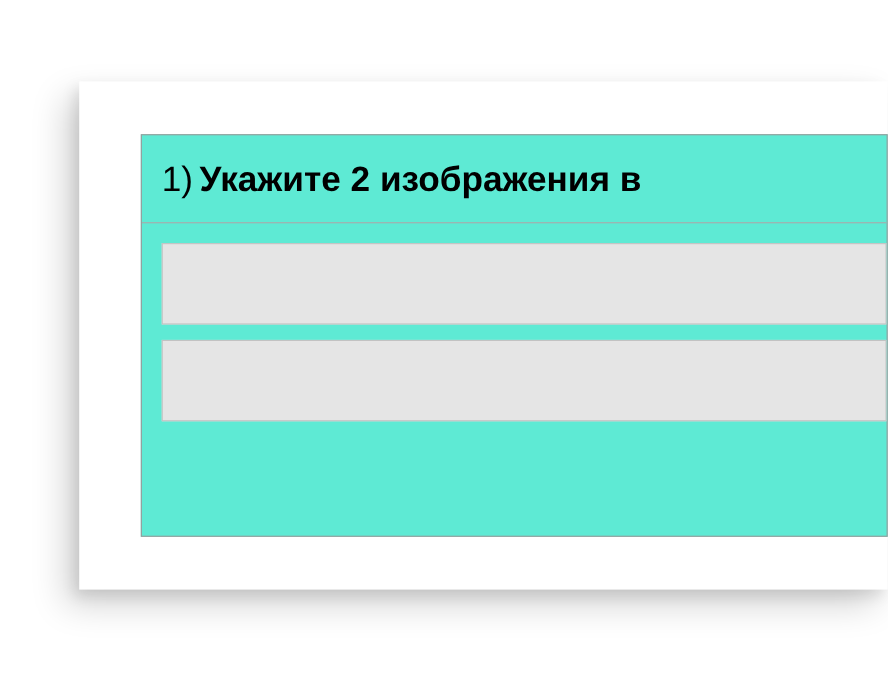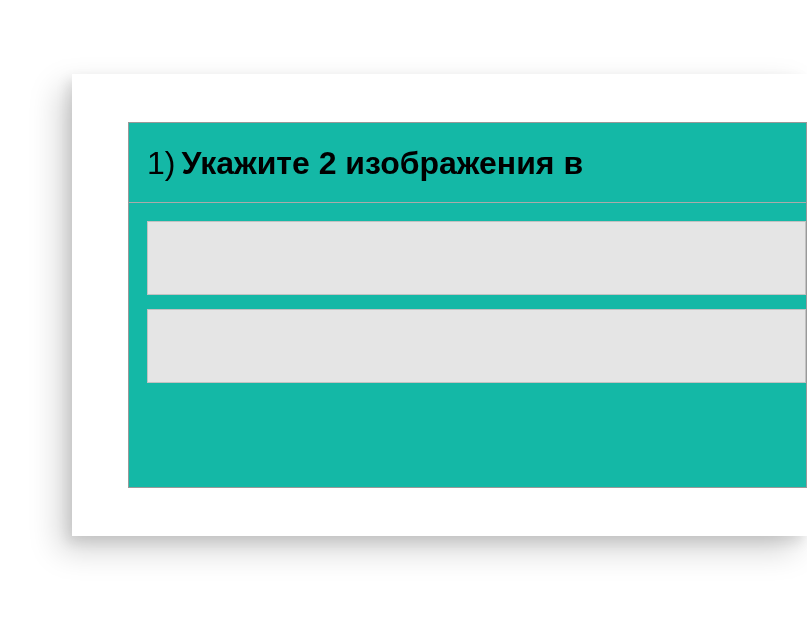--- a/index.html
+++ b/index.html
@@ -22,21 +22,21 @@
       right: 0;
       height: 462px;
       background: #ffffff;
       box-shadow: -12px 14px 30px rgba(0,0,0,0.18),
                   -4px 6px 12px rgba(0,0,0,0.10);
       padding: 48px 0 48px 56px;
     }
     .panel {
       border: 1px solid #999999;
       height: 100%;
-      background: #14b8a6;
+      background: #5eead4;
       overflow: hidden;
     }
     .prompt {
       padding: 22px 0 20px 18px;
       border-bottom: 1px solid #aaa;
       white-space: nowrap;
     }
     .prompt-number {
       font-size: 32px;
       font-weight: 400;

